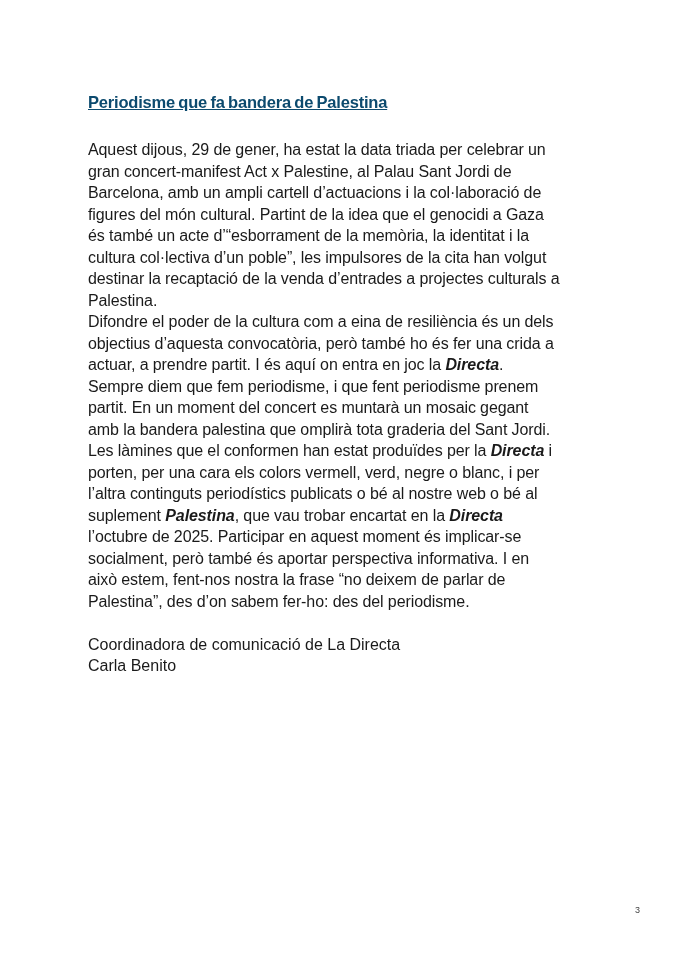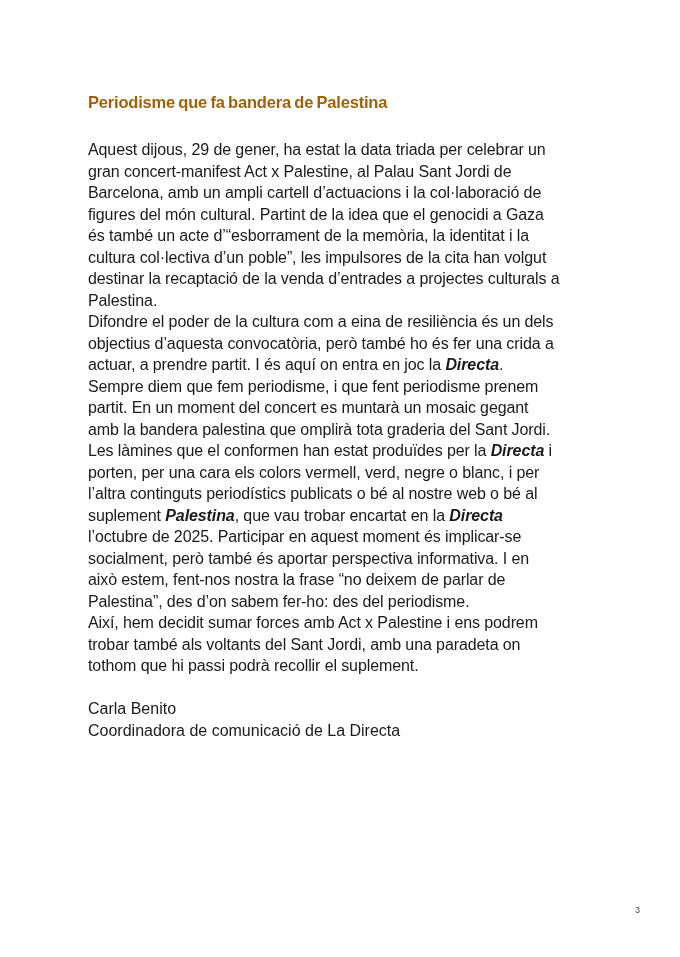--- a/index.html
+++ b/index.html
@@ -21,21 +21,22 @@
     left: 88px;
     top: 93px;
     width: 472px;
   }
   .article-title {
     font-size: 16.5px;
     font-weight: bold;
     letter-spacing: -0.2px;
     word-spacing: -1px;
     margin: 0 0 27px 0;
-    color: #a16207;
+    color: #0c4a6e;
+    text-decoration: underline;
   }
   .article-body {
     font-size: 16px;
     line-height: 21.5px;
     letter-spacing: -0.1px;
     margin-top: 24px;
   }
   .para {
     margin: 0;
   }
@@ -63,23 +64,22 @@
 <body>
 
 <div class="page">
   <div class="content">
     <h1 class="article-title">Periodisme que fa bandera de Palestina</h1>
 
     <div class="article-body">
         <p class="para"><span>Aquest dijous, 29 de gener, ha estat la data triada per celebrar un gran concert-manifest Act x Palestine, al Palau Sant Jordi de Barcelona, amb un ampli cartell d’actuacions i la col·laboració de figures del món cultural. Partint de la idea que el genocidi a Gaza és també un acte d’“esborrament de la memòria, la identitat i la cultura col·lectiva d’un poble”, les impulsores de la cita han volgut destinar la recaptació de la venda d’entrades a projectes culturals a Palestina.</span></p>
         <p class="para"><span>Difondre el poder de la cultura com a eina de resiliència és un dels objectius d’aquesta convocatòria, però també ho és fer una crida a actuar, a prendre partit. I és aquí on entra en joc la </span><span class="italic">Directa</span><span>. Sempre diem que fem periodisme, i que fent periodisme prenem partit. En un moment del concert es muntarà un mosaic gegant amb la bandera palestina que omplirà tota graderia del Sant Jordi.</span></p>
         <p class="para"><span>Les làmines que el conformen han estat produïdes per la </span><span class="italic">Directa</span><span> i porten, per una cara els colors vermell, verd, negre o blanc, i per l’altra continguts periodístics publicats o bé al nostre web o bé al suplement </span><span class="italic">Palestina</span><span>, que vau trobar encartat en la </span><span class="italic">Directa</span><span> l’octubre de 2025. Participar en aquest moment és implicar-se socialment, però també és aportar perspectiva informativa. I en això estem, fent-nos nostra la frase “no deixem de parlar de Palestina”, des d’on sabem fer-ho: des del periodisme.</span></p>
-        <p class="para"><span>Així, hem decidit sumar forces amb Act x Palestine i ens podrem trobar també als voltants del Sant Jordi, amb una paradeta on tothom que hi passi podrà recollir el suplement.</span></p>
       </div>
 
     <div class="signature">
+      <div>Coordinadora de comunicació de La Directa</div>
       <div>Carla Benito</div>
-      <div>Coordinadora de comunicació de La Directa</div>
     </div>
   </div>
 
   <div class="page-number">3</div>
 </div>
 
 </body></html>

